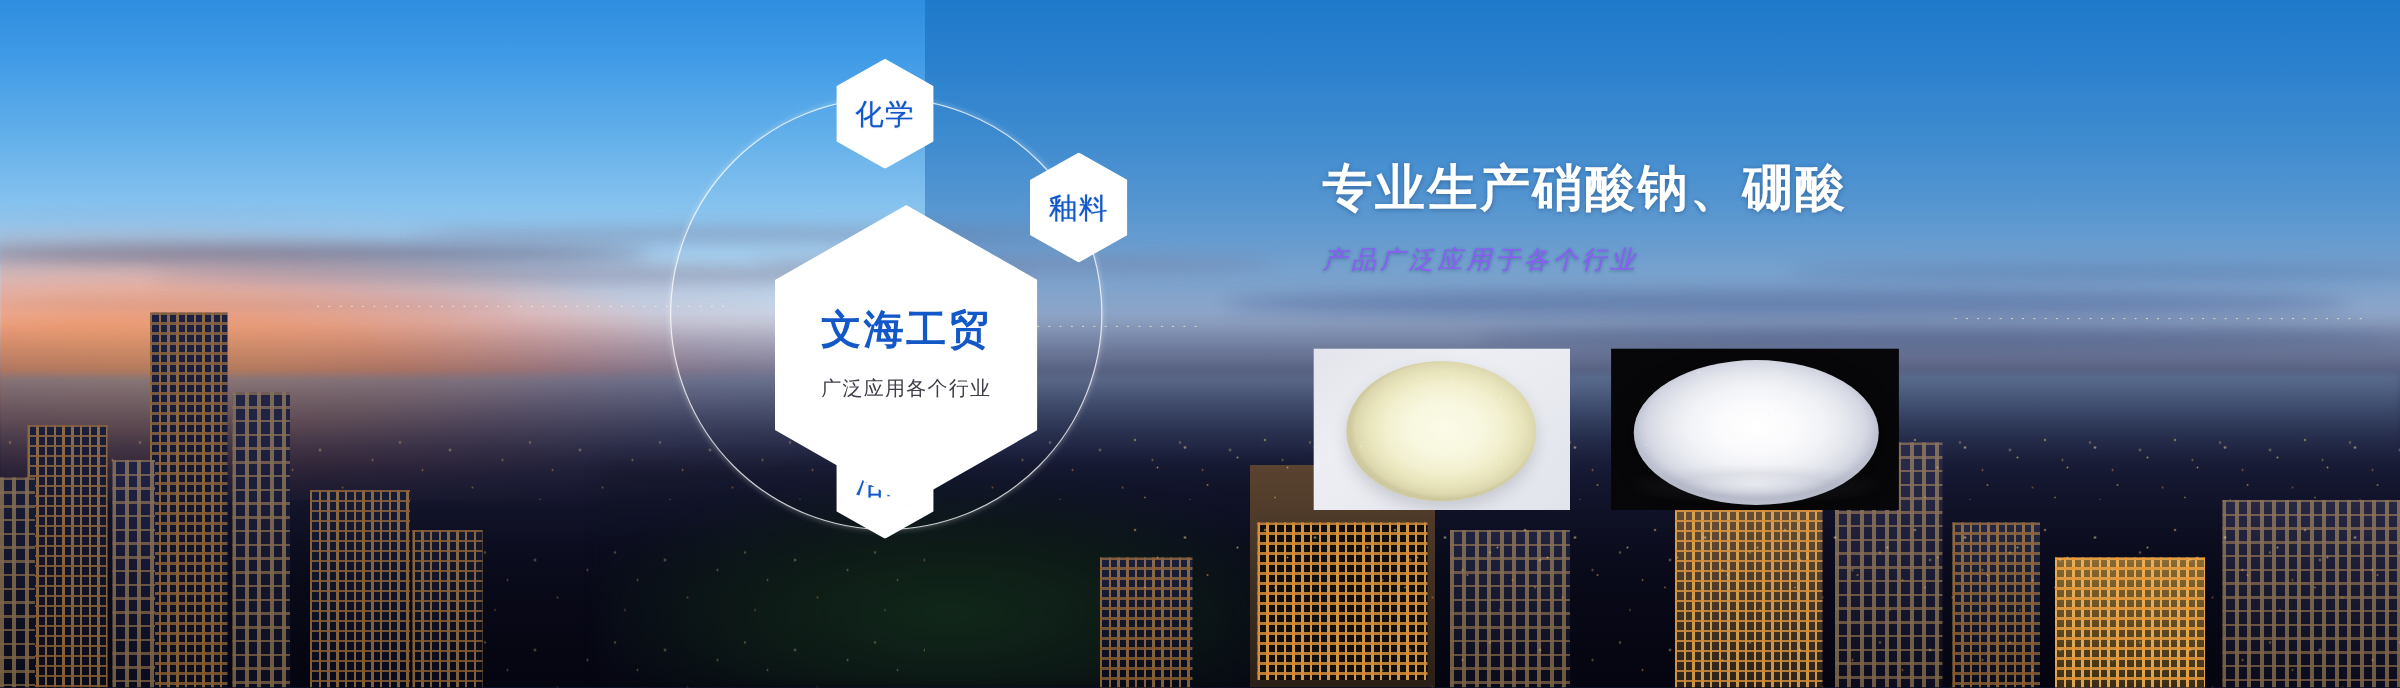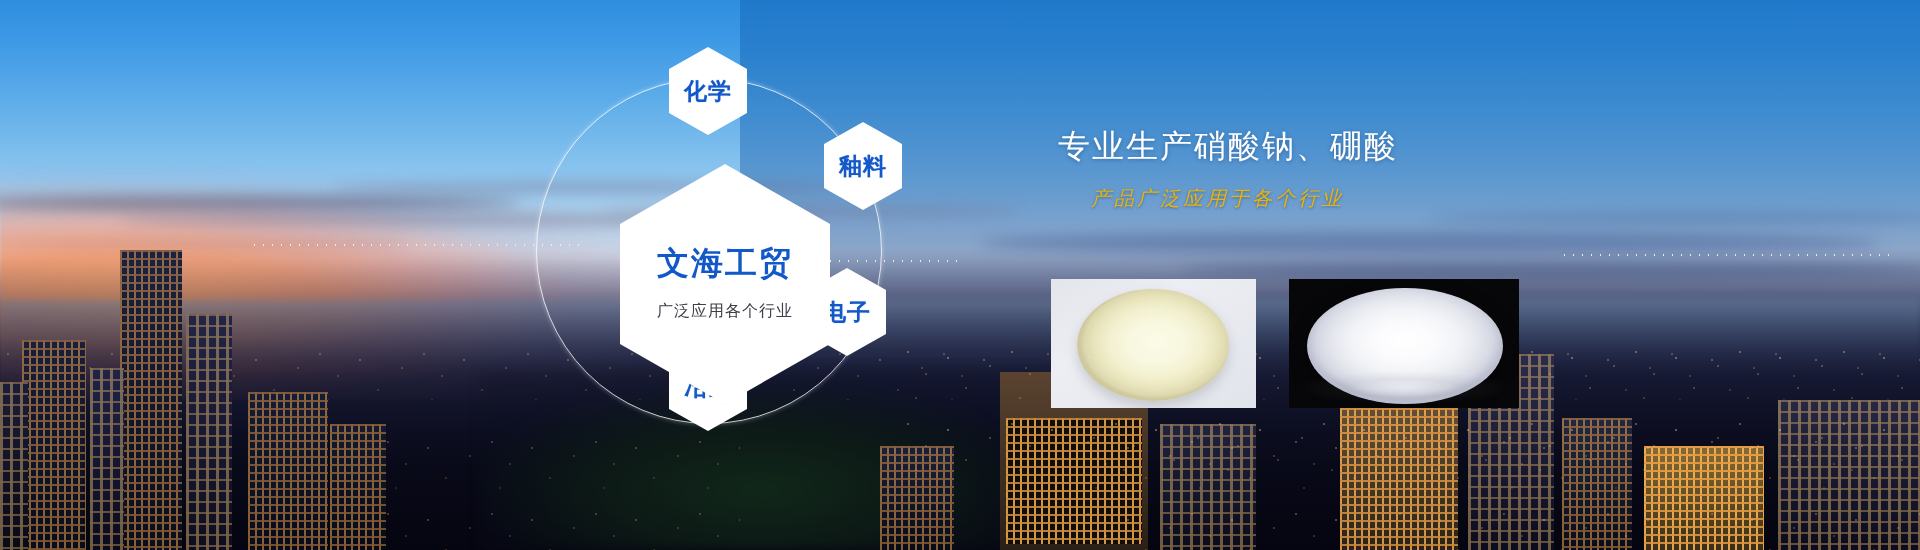--- a/index.html
+++ b/index.html
@@ -133,21 +133,21 @@
   
   .ring{position:absolute;left:536px;top:78px;width:344px;height:344px;
     border:1.6px solid rgba(255,255,255,.78);border-radius:50%;
     box-shadow:0 0 5px rgba(255,255,255,.35);}
 
   
   .hex{position:absolute;background:#ffffff;
     clip-path:polygon(50% 0%,100% 25%,100% 75%,50% 100%,0% 75%,0% 25%);
     display:flex;align-items:center;justify-content:center;
     box-shadow:0 2px 12px rgba(10,30,70,.18);}
-  .hex-label{color:#1358c8;font-weight:bold;font-size:23px;
+  .hex-label{color:#1358c8;font-weight:normal;font-size:23px;
     letter-spacing:1px;line-height:1;white-space:nowrap;
     font-family:"Liberation Sans","DejaVu Sans",sans-serif;
     text-shadow:0 0 1px rgba(19,88,200,.5);}
   .hex-sm{width:78px;height:88px;}
 
   .hx-hua   {left:669px;top:47px;}
   .hx-you   {left:808px;top:122px;margin-left:16px;}
   .hx-dian  {left:808px;top:268px;}
   .hx-ye    {left:669px;top:343px;}
   .hx-bo    {left:531px;top:268px;}
@@ -158,28 +158,28 @@
     clip-path:polygon(50% 0%,100% 25%,100% 75%,50% 100%,0% 75%,0% 25%);
     display:flex;flex-direction:column;align-items:center;justify-content:center;
     box-shadow:0 3px 18px rgba(10,30,70,.20);}
   .center-title{color:#1358c8;font-weight:bold;font-size:32px;letter-spacing:2px;
     line-height:1.1;white-space:nowrap;}
   .center-sub{color:#3e3e48;font-size:16px;letter-spacing:1px;margin-top:19px;
     white-space:nowrap;}
 
   
   .copy{position:absolute;left:1058px;top:128px;width:560px;}
-  .copy-h1{color:#ffffff;font-size:32px;font-weight:normal;letter-spacing:2px;
+  .copy-h1{color:#ffffff;font-size:40px;font-weight:bold;letter-spacing:2px;
     line-height:1.15;white-space:nowrap;
     text-shadow:0 1px 4px rgba(10,40,90,.40);}
   .copy-h2{color:#eaf2fb;font-size:16.5px;letter-spacing:.2px;margin-top:10px;
     white-space:nowrap;text-shadow:0 1px 3px rgba(10,40,90,.45);}
-  .copy-h3{color:#eab308;font-size:20px;letter-spacing:3px;margin-top:20px;
+  .copy-h3{color:#8b5cf6;font-size:20px;letter-spacing:3px;margin-top:20px;
     font-style:italic;font-family:"Liberation Serif","DejaVu Serif",serif;
-    white-space:nowrap;text-shadow:0 1px 3px rgba(10,40,90,.45);margin-left:33px;}
+    white-space:nowrap;text-shadow:0 1px 3px rgba(10,40,90,.45);}
 
   
   .photo{position:absolute;top:279px;height:129px;overflow:hidden;}
   .photo-left{left:1051px;width:205px;background:#e9e9ef;}
   .photo-right{left:1289px;width:230px;background:#07070a;}
 
   .pile{position:absolute;border-radius:50%;}
   
   .pl-card{position:absolute;inset:0;
     background:linear-gradient(145deg,#e4e5ec 0%,#eceef3 35%,#e2e4ec 100%);}
@@ -309,23 +309,20 @@
   </div>
 
   <div class="ring"></div>
 
   <div class="hex hex-sm hx-hua">
     <span class="hex-label">化学</span>
   </div>
   <div class="hex hex-sm hx-you">
     <span class="hex-label">釉料</span>
   </div>
-  <div class="hex hex-sm hx-dian">
-    <span class="hex-label">电子</span>
-  </div>
   <div class="hex hex-sm hx-ye">
     <span class="hex-label">冶金</span>
   </div>
 
   <div class="hex-center">
     <div class="center-title">文海工贸</div>
     <div class="center-sub">广泛应用各个行业</div>
   </div>
 
   <div class="copy">

